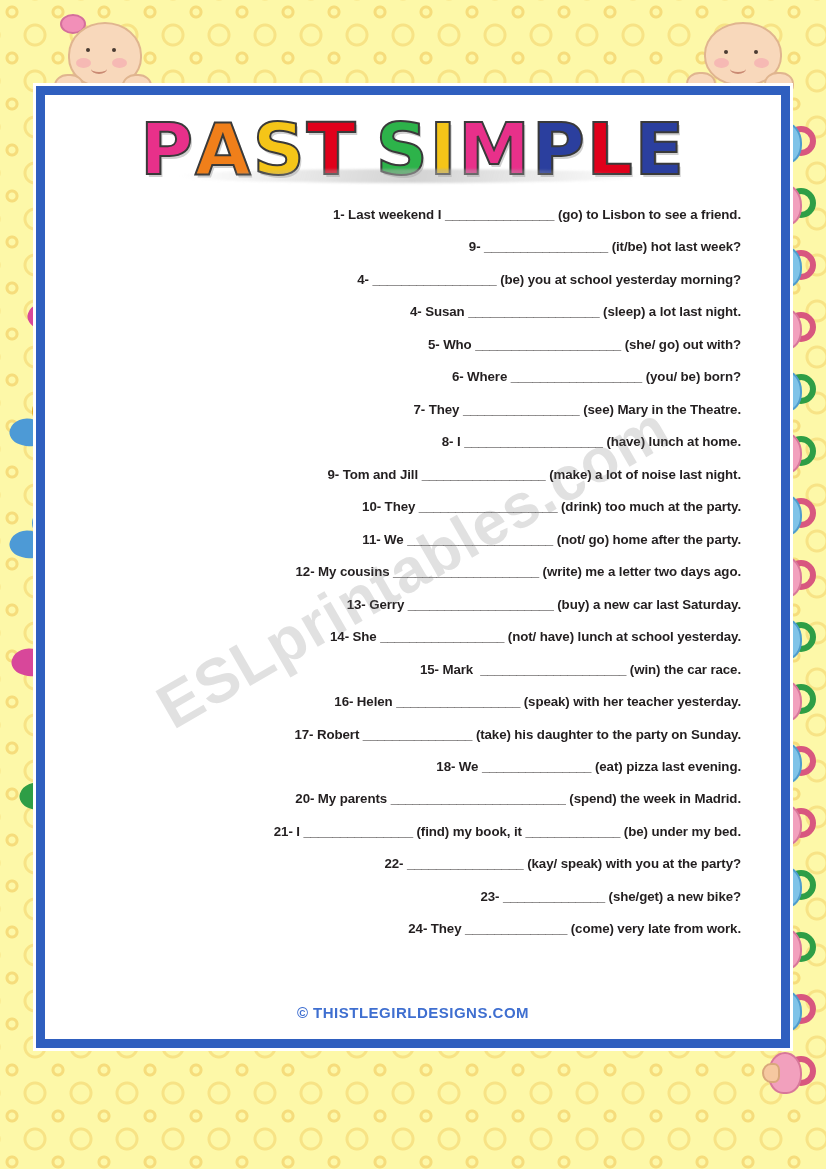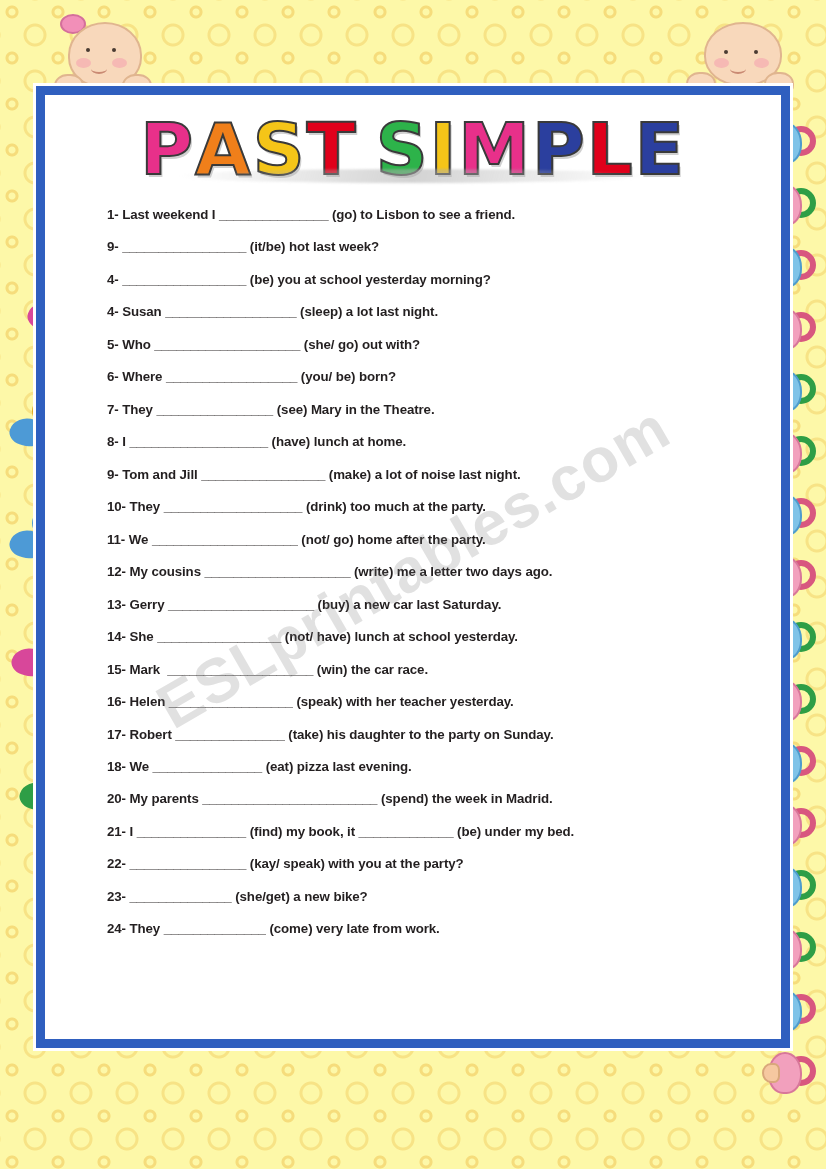--- a/index.html
+++ b/index.html
@@ -89,20 +89,21 @@
     border-radius: 50%;
     filter: blur(1px);
   }
 
   
   .exercises {
     position: absolute;
     left: 62px;
     top: 112px;
     right: 40px;
+    text-align: right;
   }
   .ex-line {
     font-family: "Liberation Sans", sans-serif;
     font-size: 13.3px;
     font-weight: 600;
     color: #231f20;
     margin-bottom: 17.2px;
     line-height: 1.15;
     white-space: pre-wrap;
     letter-spacing: -0.1px;
@@ -487,15 +488,16 @@
           <div class="ex-line">18- We _______________ (eat) pizza last evening.</div>
           <div class="ex-line">20- My parents ________________________ (spend) the week in Madrid.</div>
           <div class="ex-line">21- I _______________ (find) my book, it _____________ (be) under my bed.</div>
           <div class="ex-line">22- ________________ (kay/ speak) with you at the party?</div>
           <div class="ex-line">23- ______________ (she/get) a new bike?</div>
           <div class="ex-line">24- They ______________ (come) very late from work.</div>
         </div>
 
       <div class="watermark">ESLprintables.com</div>
 
+      <div class="credit">© THISTLEGIRLDESIGNS.COM</div>
     </div>
   </div>
 </div>
 
 </body></html>

